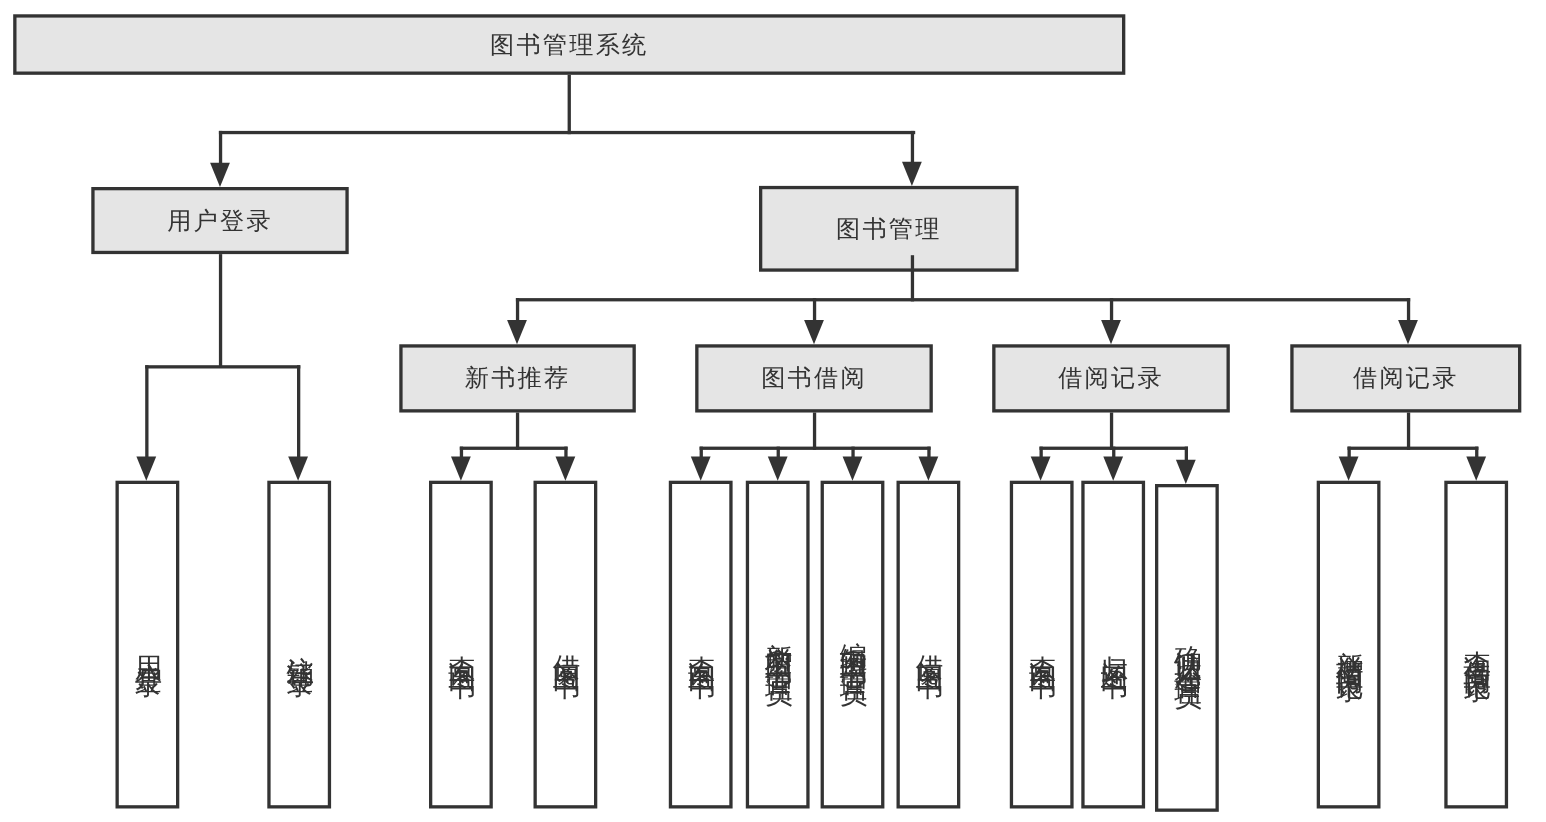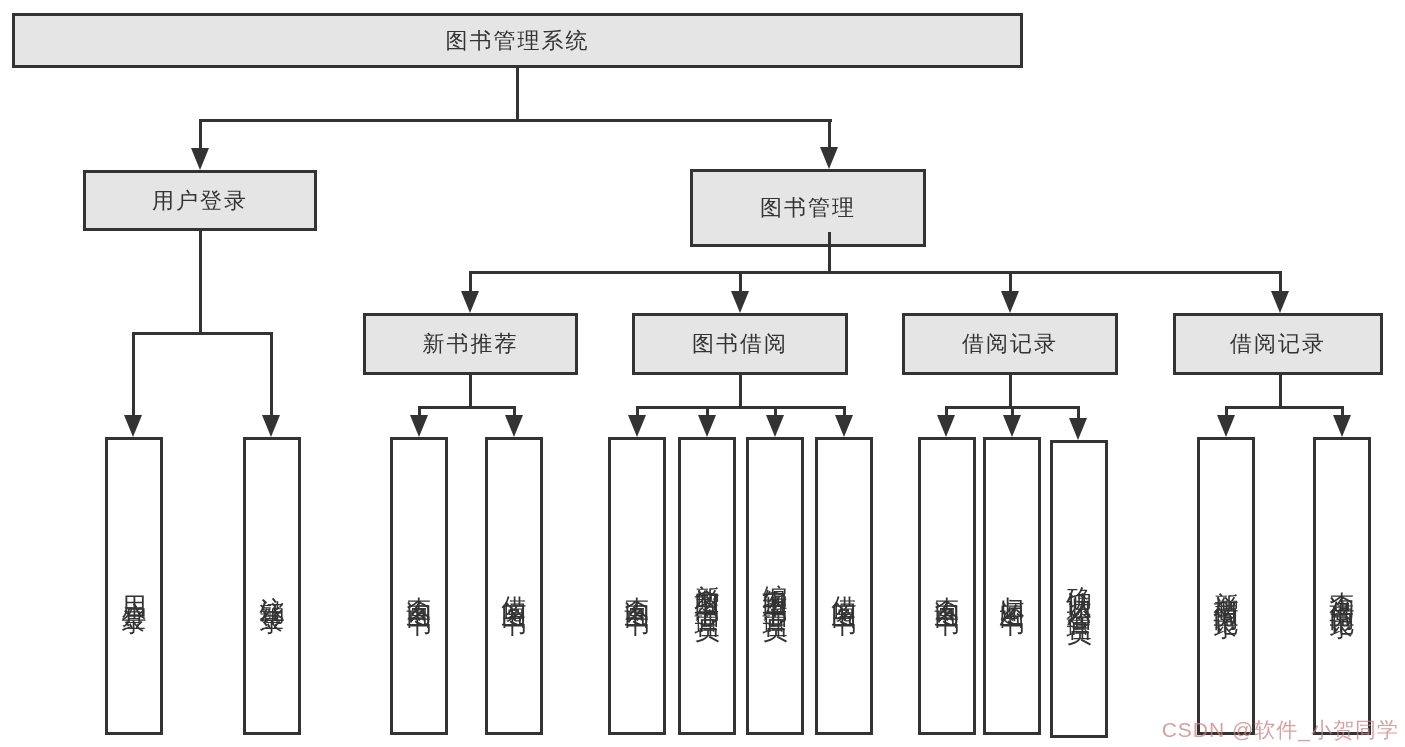--- a/index.html
+++ b/index.html
@@ -158,15 +158,14 @@
   <i class="v" style="left:1077px;top:406px;height:14px"></i>
   <i class="a" style="left:1069px;top:418px"></i>
 
   <i class="v" style="left:1279px;top:375px;height:34px"></i>
   <i class="h" style="left:1225px;top:406px;width:119px"></i>
   <i class="v" style="left:1225px;top:406px;height:11px"></i>
   <i class="a" style="left:1217px;top:415px"></i>
   <i class="v" style="left:1341px;top:406px;height:11px"></i>
   <i class="a" style="left:1333px;top:415px"></i>
 
-  <div class="watermark">CSDN @软件_小贺同学</div>
 
 </div>
 
 </body></html>

